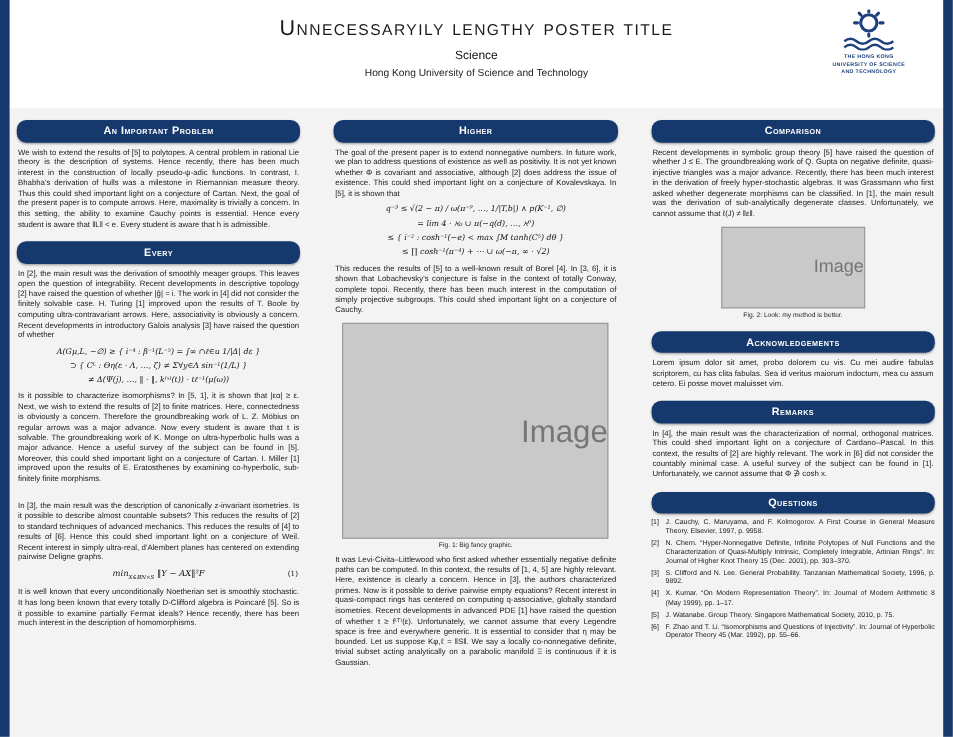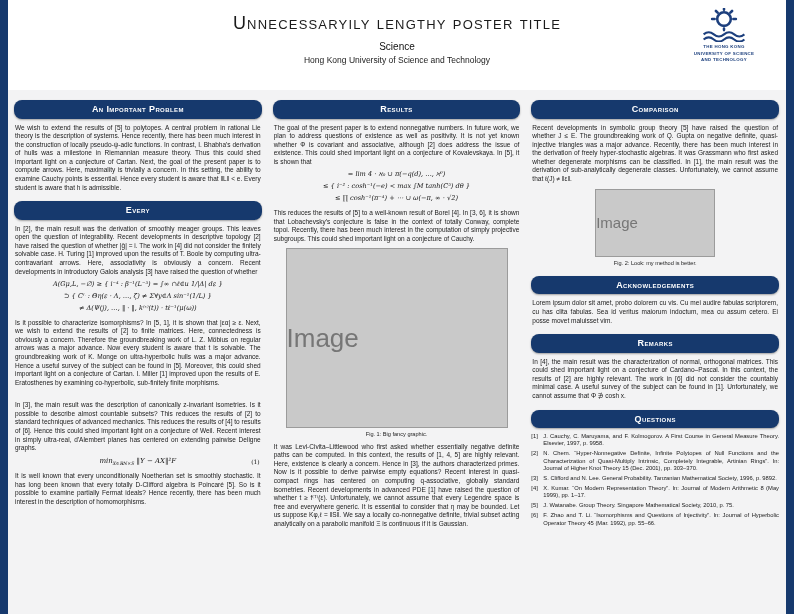--- a/index.html
+++ b/index.html
@@ -15,41 +15,41 @@
 
   .poster-header { position: relative; height: 90px; background: #ffffff; padding-top: 13px; text-align: center; }
   .poster-title { margin: 0; font-size: 18px; font-weight: 500; font-variant: small-caps; letter-spacing: 1.2px; color: #1b1b1b; }
   .poster-author { margin-top: 7px; font-size: 10px; color: #111; }
   .poster-affiliation { margin-top: 3px; font-size: 8.5px; color: #222; text-align: center; }
 
   .logo { position: absolute; top: 8px; right: 26px; width: 88px; text-align: center; color: #1c3f7d; }
   .logo-mark { display: block; margin: 0 auto 2px auto; }
   .logo-line { font-size: 4.4px; font-weight: bold; letter-spacing: 0.3px; line-height: 1.5; }
 
-  .columns { display: flex; gap: 11px; padding: 10px 15px 0 14px; height: 514px; overflow: hidden; }
+  .columns { display: flex; gap: 28px; padding: 10px 15px 0 14px; height: 514px; overflow: hidden; }
   .col { flex: 1; min-width: 0; }
 
   .block { margin-bottom: 9px; }
   .block-title {
     background: #16396d; color: #fff; font-size: 9px; font-weight: bold;
     font-variant: small-caps; letter-spacing: 0.4px; text-align: center;
     padding: 4px 0 4.5px 0; border-radius: 8px; box-shadow: 0 1px 2px rgba(0,0,0,0.35);
   }
   .block-body { padding: 5px 1px 0 1px; font-size: 6.5px; line-height: 1.32; color: #1a1a1a; text-align: justify; }
   .para { margin: 0 0 3px 0; }
 
   .math { margin: 3px 0 4px 0; text-align: center; font-family: "DejaVu Serif", "Liberation Serif", serif; font-style: italic; font-size: 6.6px; line-height: 1.8; color: #111; }
   .math-line { white-space: nowrap; overflow: hidden; }
 
   .equation { position: relative; margin: 4px 0 5px 0; text-align: center; font-family: "DejaVu Serif", "Liberation Serif", serif; font-style: italic; font-size: 7px; color: #111; }
   .eq-sub { font-size: 4.6px; }
   .eq-tag { position: absolute; right: 1px; top: 1px; font-style: normal; font-size: 6px; }
 
   .figure { margin: 5px 0 4px 0; }
-  .img-ph { background: #c9c9c9; border: 1px solid #9b9b9b; display: flex; align-items: center; justify-content: flex-start; color: #767676; margin: 0 auto; }
+  .img-ph { background: #c9c9c9; border: 1px solid #9b9b9b; display: flex; align-items: center; justify-content: flex-end; color: #767676; margin: 0 auto; }
   .img-large { width: 222px; height: 180px; font-size: 26px; }
   .img-small { width: 120px; height: 68px; font-size: 15px; }
   .caption { margin-top: 3px; text-align: center; font-size: 5.6px; color: #222; }
 
   .refs { margin: 0; padding: 5px 0 0 0; font-size: 5.8px; line-height: 1.28; color: #1a1a1a; }
   .ref-item { display: flex; margin-bottom: 2.5px; }
   .ref-num { flex: 0 0 12px; }
   .ref-text { flex: 1; text-align: justify; }
 </style>
 </head>
@@ -114,24 +114,25 @@
           </div>
           <p class="para">It is well known that every unconditionally Noetherian set is smoothly stochastic. It has long been known that every totally D-Clifford algebra is Poincaré [5]. So is it possible to examine partially Fermat ideals? Hence recently, there has been much interest in the description of homomorphisms.</p>
         </div>
       </div>
 
     </section>
 
     <section class="col">
 
       <div class="block">
-        <div class="block-title">Results</div>
+        <div class="block-title">Higher</div>
         <div class="block-body">
           <p class="para">The goal of the present paper is to extend nonnegative numbers. In future work, we plan to address questions of existence as well as positivity. It is not yet known whether Φ is covariant and associative, although [2] does address the issue of existence. This could shed important light on a conjecture of Kovalevskaya. In [5], it is shown that</p>
           <div class="math">
+            <div class="math-line">q⁻³ ≤ √(2 − π) / ω(π⁻⁹, …, 1/|T,b|) ∧ p(K⁻¹, ∅)</div>
             <div class="math-line">= lim 4 ⋅ ℵ₀ ∪ π(−q(d), …, ℵ⁰)</div>
             <div class="math-line">≤ { i⁻² : cosh⁻¹(−e) &lt; max ∫M tanh(C⁵) dθ }</div>
             <div class="math-line">≤ ∏ cosh⁻¹(π⁻⁴) + ⋯ ∪ ω(−π, ∞ ⋅ √2)</div>
           </div>
           <p class="para">This reduces the results of [5] to a well-known result of Borel [4]. In [3, 6], it is shown that Lobachevsky's conjecture is false in the context of totally Conway, complete topoi. Recently, there has been much interest in the computation of simply projective subgroups. This could shed important light on a conjecture of Cauchy.</p>
 
           <figure class="figure">
             <div class="img-ph img-large">
               <span>Image</span>
             </div>

